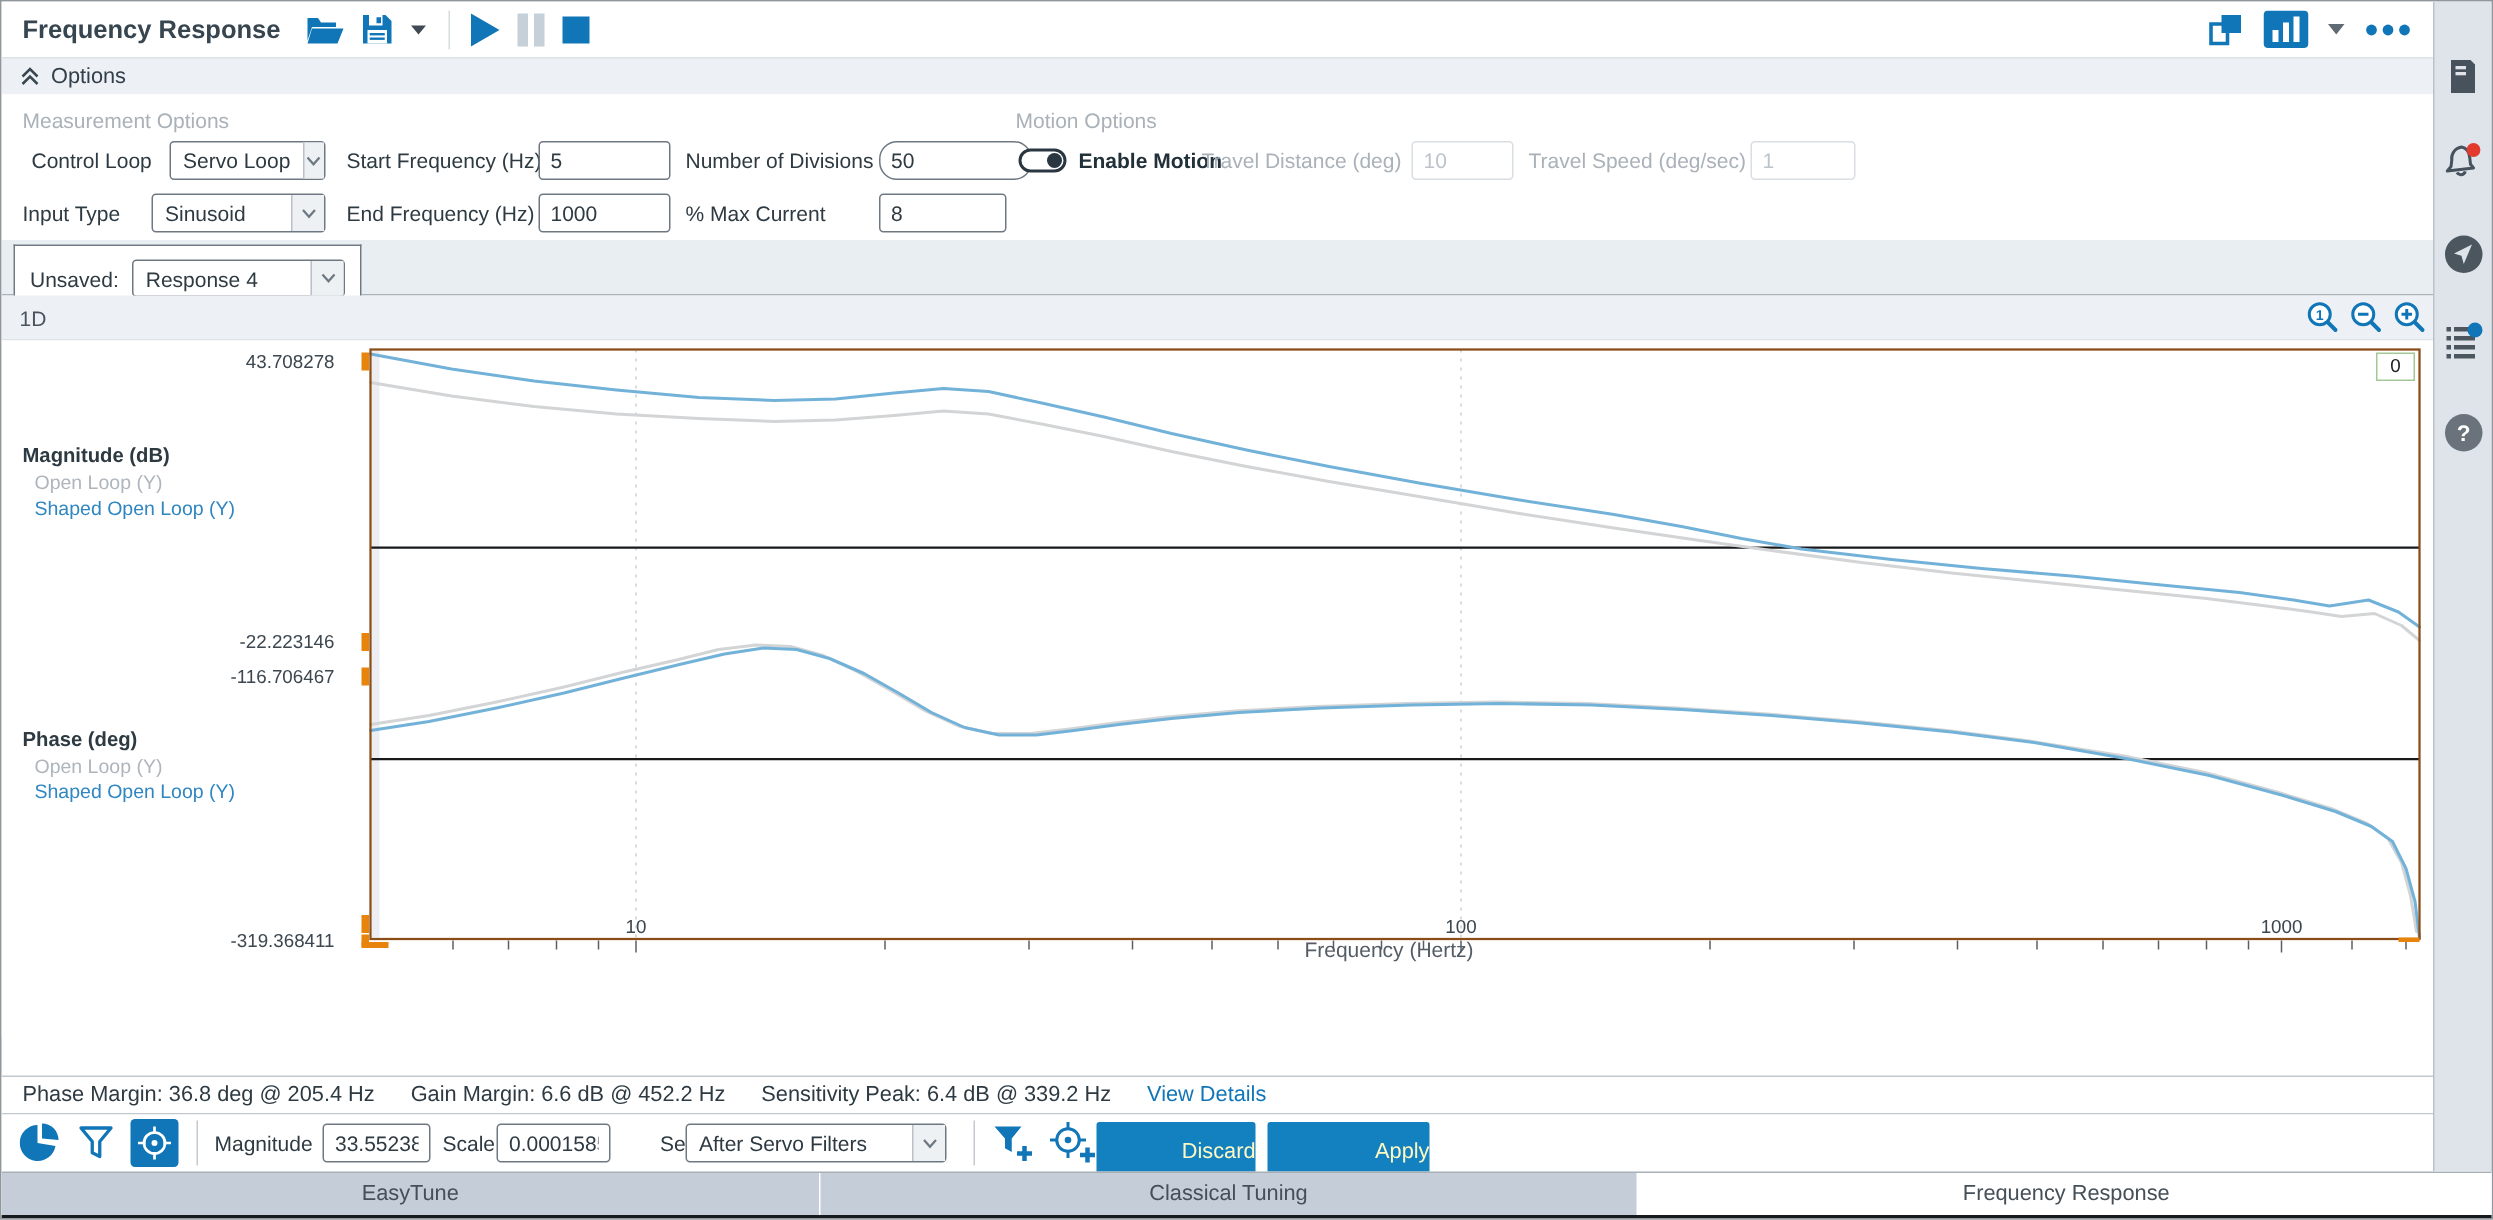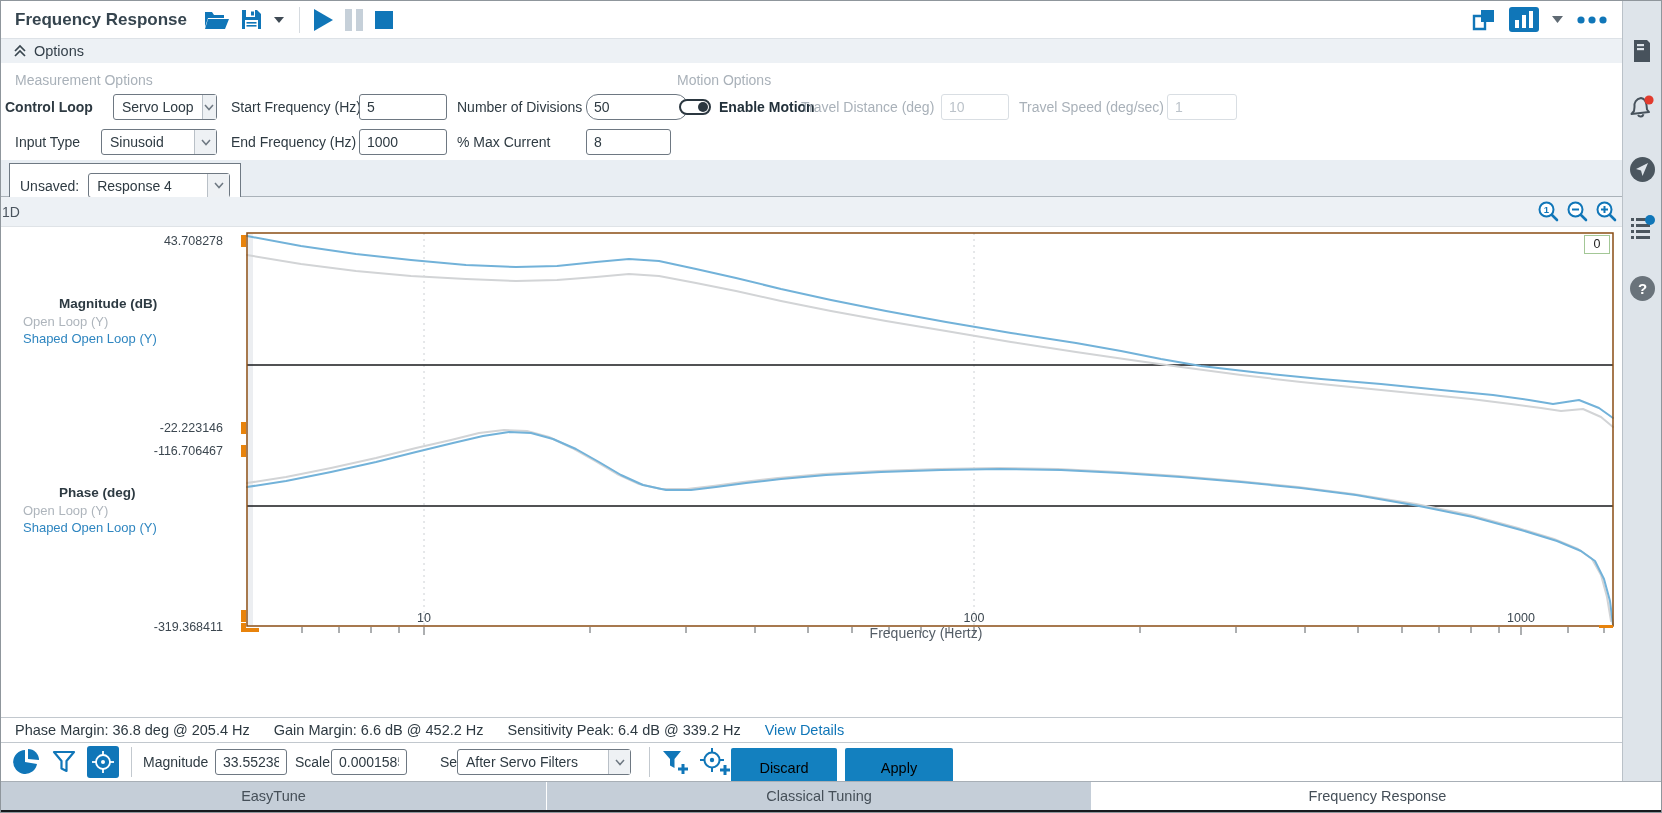--- a/index.html
+++ b/index.html
@@ -42,44 +42,44 @@
   
   .resp-strip { position:absolute; left:0; top:159px; width:1623px; height:37px; background:#e9eef3;
                 border-bottom:1px solid #aab2b9; }
   .resp-tab { position:absolute; left:8px; top:3px; height:44px; background:#fff;
               border:1px solid #6f7983; border-bottom:none; display:flex; align-items:center;
               padding:0 10px; gap:9px; }
   .resp-tab .sel { position:relative; width:142px; height:25px; }
 
   .chart-head { position:absolute; left:0; top:196px; width:1623px; height:30px; background:#edf1f5;
                 border-bottom:1px solid #dfe3e7; display:flex; align-items:center; }
-  .chart-head .panel-lbl { font-size:14px; color:#4a545e; padding-left:1px; }
+  .chart-head .panel-lbl { font-size:14px; color:#4a545e; padding-left:12px; }
   .zoom-cluster { position:absolute; right:6px; top:3px; display:flex; gap:6px; }
 
   .chart-area { position:absolute; left:0; top:226px; width:1623px; height:464px; background:#fff; }
   .ylab { position:absolute; left:0; width:222px; text-align:right; font-size:12.5px; color:#3c4750; }
-  .leg-title { position:absolute; left:14px; font-size:13.5px; font-weight:bold; color:#2d3a42; white-space:nowrap;margin-left:44px; }
+  .leg-title { position:absolute; left:14px; font-size:13.5px; font-weight:bold; color:#2d3a42; white-space:nowrap; }
   .leg-item { position:absolute; left:22px; font-size:13px; white-space:nowrap; }
   .leg-gray { color:#aeb5bc; }
   .leg-blue { color:#2f86c0; }
   .xtick { position:absolute; top:384px; width:60px; text-align:center; font-size:12.5px; color:#3c4750; }
   .xtitle { position:absolute; top:398px; left:860px; width:130px; text-align:center; font-size:14px; color:#545d66; }
   .zoom-badge { position:absolute; left:1583px; top:8px; width:26px; height:19px; background:#fff;
                 border:1px solid #a3c796; font-size:12.5px; color:#222; text-align:center; line-height:17px; }
 
   .margins-row { position:absolute; left:0; top:716px; width:1623px; height:26px; background:#fff;
                  border-top:1px solid #c2c8ce; border-bottom:1px solid #c2c8ce;
                  display:flex; align-items:center; gap:24px; padding-left:14px; }
   .margins-row span { font-size:14.5px; color:#2e3a42; white-space:nowrap; }
   .margins-row a { font-size:14.5px; color:#1076b8; text-decoration:none; cursor:pointer; }
 
   .footer { position:absolute; left:0; top:742px; width:1623px; height:38px; background:#fff; }
   .f-sep { position:absolute; width:1px; height:30px; top:4px; background:#c3c9cf; }
-  .btn { position:absolute; top:5px; height:40px; background:#1380bf; color:#000000; border:none;
-         border-radius:2px; font-size:14.5px; font-family:inherit; cursor:pointer; }
+  .btn { position:absolute; top:5px; height:40px; background:#1380bf; color:#fef9c3; border:none;
+         border-radius:2px; font-size:14.5px; font-family:inherit; cursor:pointer;text-align:right; }
 
   .tabs { position:absolute; left:0; top:780px; width:1662px; height:29px; background:#fff;
           border-top:1px solid #a8afb6; display:flex; gap:1px; }
   .tab { background:#c5ced8; display:flex; align-items:center; justify-content:center;
          font-size:14.5px; color:#454f58; cursor:pointer; }
   .tab.active { background:#fff; }
   .bottom-edge { position:absolute; left:0; top:809px; width:1662px; height:4px; background:#16191d; }
 
   .sidebar { position:absolute; right:0; top:0; width:39px; height:780px; background:#dee4ea;
              border-left:1px solid #bac1c8; }
@@ -164,21 +164,21 @@
     <svg width="14" height="14" viewBox="0 0 14 14">
         <polyline points="2,7 7,2 12,7" fill="none" stroke="#3a4750" stroke-width="1.7"></polyline>
         <polyline points="2,12 7,7 12,12" fill="none" stroke="#3a4750" stroke-width="1.7"></polyline>
       </svg>
     <span>Options</span>
   </div>
 
   <div class="opt-body">
     <div class="abs glbl" style="left:14px; top:9px;">Measurement Options</div>
 
-    <div class="abs lbl" style="left:4px; top:36px;font-weight:bold;">Control Loop</div>
+    <div class="abs lbl" style="left:20px; top:36px;">Control Loop</div>
     <div class="sel" style="left:112px; top:31px; width:104px;">
       <span class="sel-text">Servo Loop</span>
       <span class="sel-caret">
           <svg width="10" height="7" viewBox="0 0 10 7">
             <polyline points="1,1 5,5.5 9,1" fill="none" stroke="#6e7882" stroke-width="1.5"></polyline>
           </svg>
         </span>
     </div>
 
     <div class="abs lbl" style="left:14px; top:71px;">Input Type</div>

